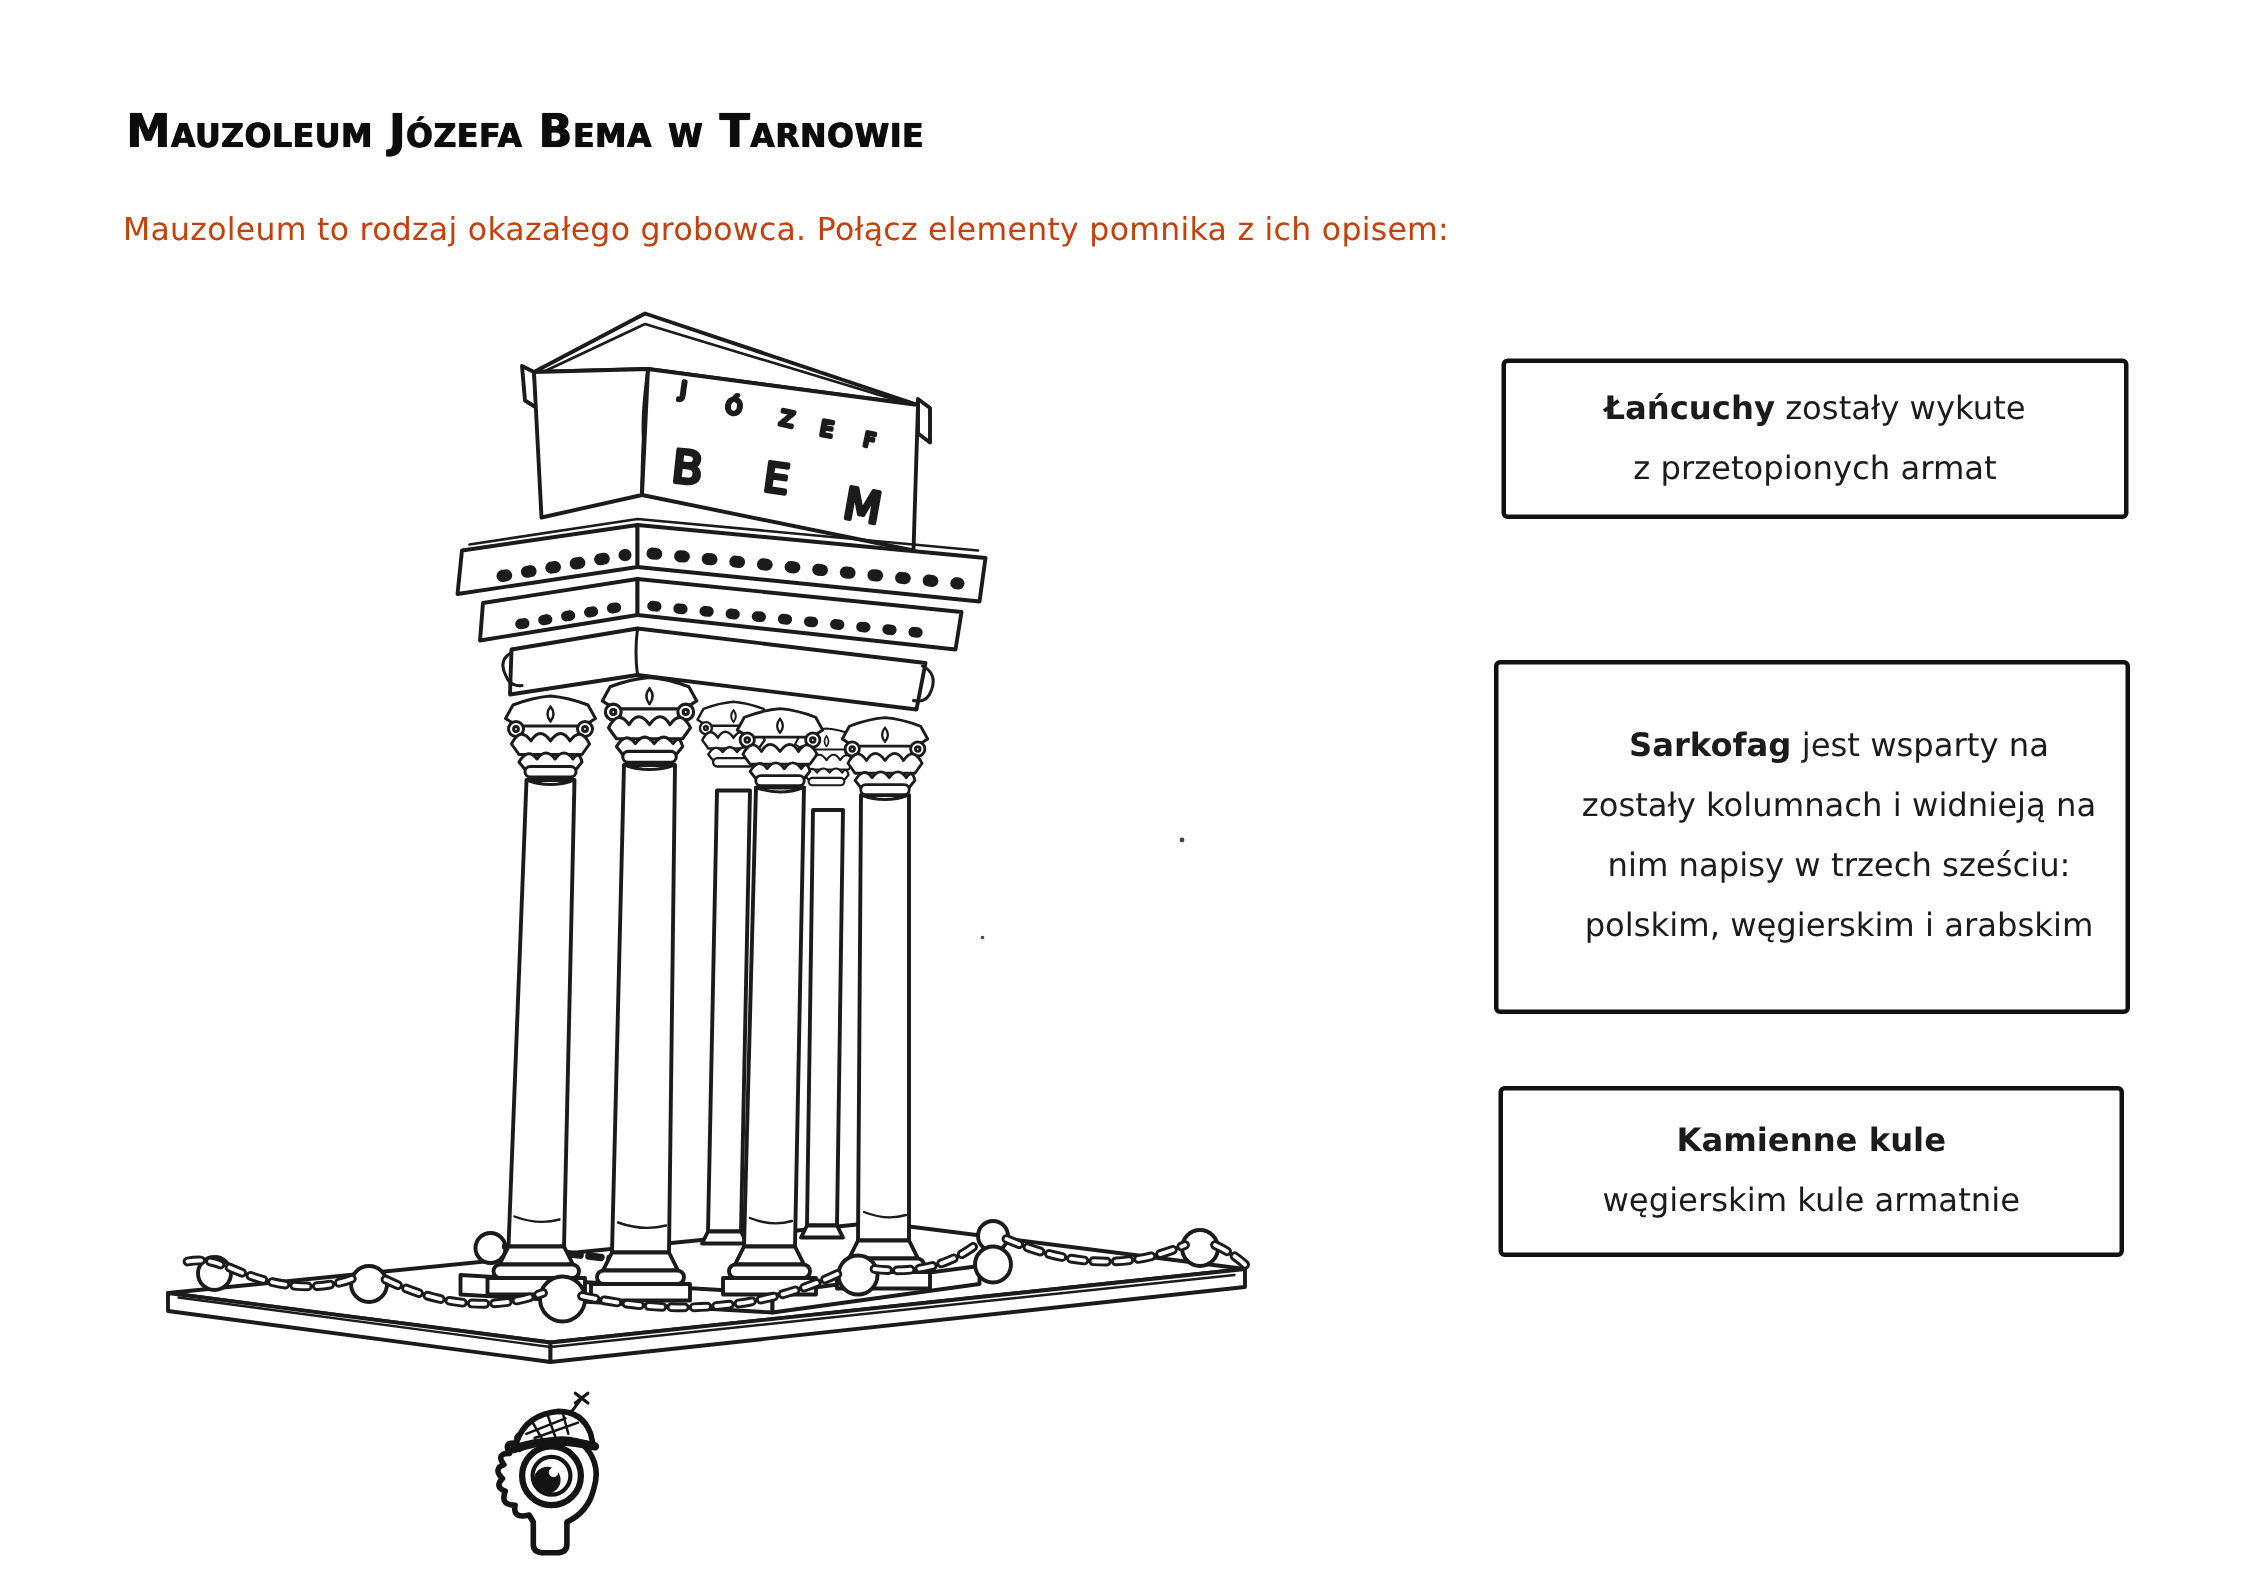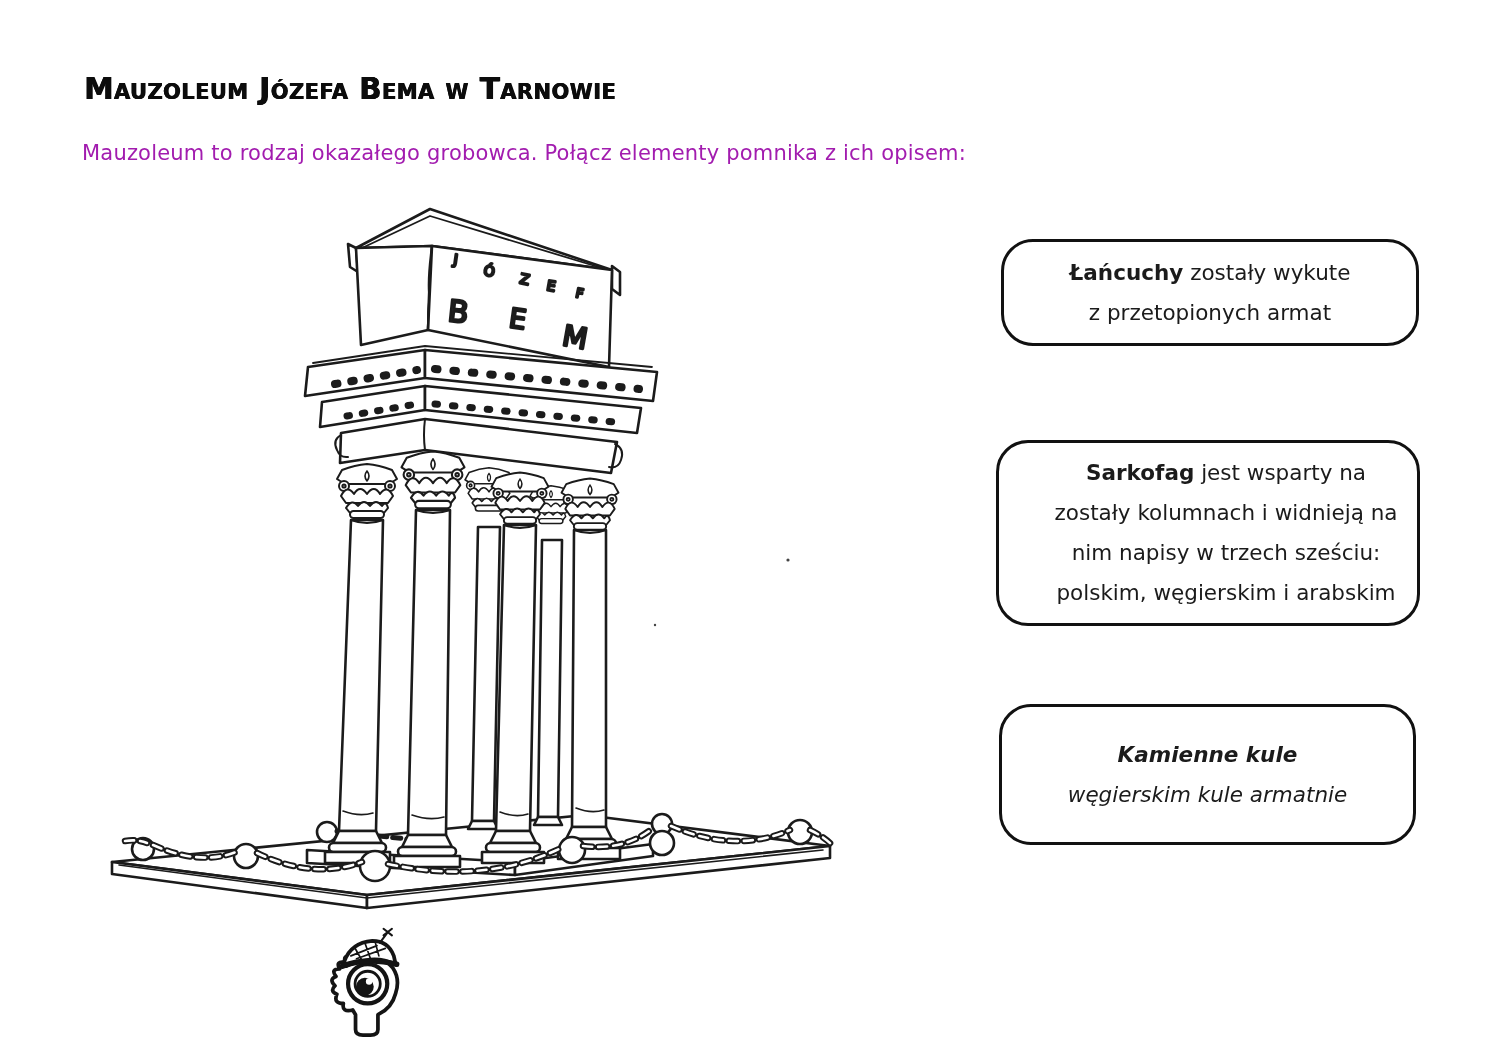--- a/index.html
+++ b/index.html
@@ -11,33 +11,33 @@
   .title {
     position:absolute; left:84px; top:70px;
     font-size:31px; font-weight:bold; font-variant:small-caps;
     letter-spacing:0.5px; color:#0c0c0c;
     transform:scaleX(0.95); transform-origin:left top;
     text-shadow:0.7px 0 0 currentColor, 0 0 0.6px currentColor;
     white-space:nowrap;
   }
   .subtitle {
     position:absolute; left:82px; top:141px;
-    font-size:21px; color:#a21caf; letter-spacing:0.2px; white-space:nowrap;
+    font-size:21px; color:#c2410c; letter-spacing:0.2px; white-space:nowrap;
   }
   .monument-svg { position:absolute; left:95px; top:195px; width:770px; height:730px; }
   .card {
     position:absolute; background:#fff;
-    border:3px solid #111; border-radius:32px;
+    border:3px solid #111; border-radius:4px;
     display:flex; flex-direction:column; justify-content:center;
     text-align:center; font-size:21.5px; line-height:40px; color:#1b1b1b;
     padding:6px 8px;
   }
   #card-0 { left:1001px; top:239px; width:418px; height:107px; }
-  #card-1 { left:996px;  top:440px; width:424px; height:186px;padding-left:44px; }
-  #card-2 { left:999px;  top:704px; width:417px; height:141px;font-style:italic; }
+  #card-1 { left:996px;  top:440px; width:424px; height:236px;padding-left:44px; }
+  #card-2 { left:999px;  top:724px; width:417px; height:114px; }
   .card-line { white-space:nowrap; }
   .card-line .b { font-weight:bold; }
   .footer { position:absolute; left:0; top:920px; width:1500px; height:126px; }
   .footer-logo { position:absolute; left:320px; top:6px; width:86px; height:112px; }
   .footer-text {
     position:absolute; left:410px; top:46px; white-space:nowrap;
     display:flex; align-items:baseline;
   }
   .footer-label {
     font-size:30px; font-weight:bold; color:#090909; letter-spacing:-0.5px;

